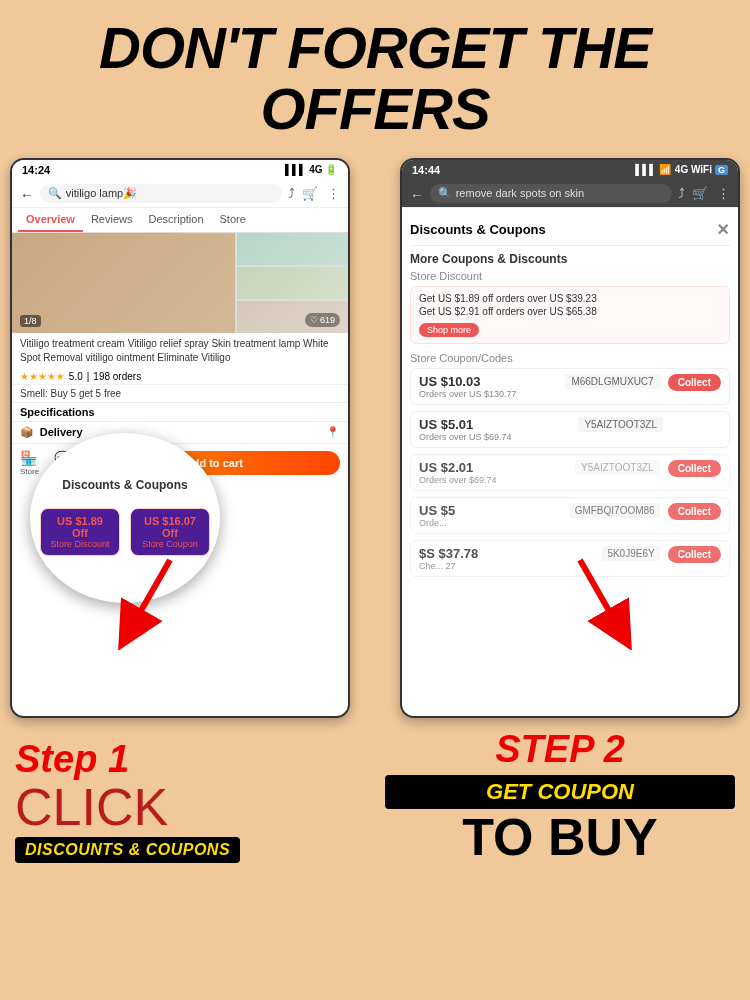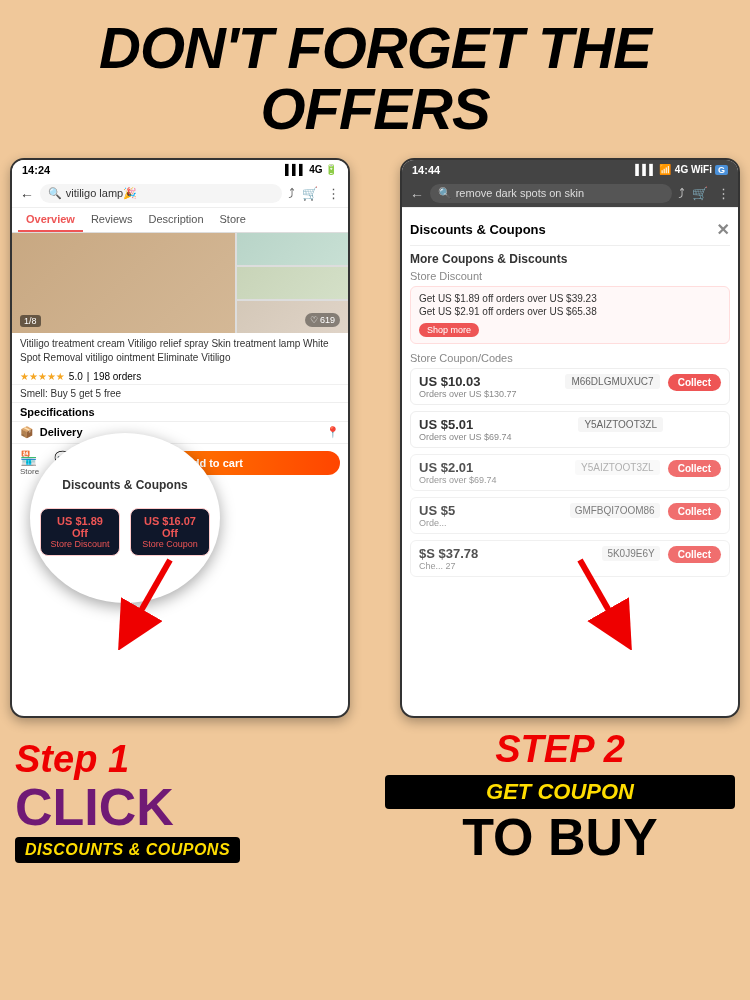--- a/index.html
+++ b/index.html
@@ -297,21 +297,21 @@
 
     .bubble-discount-row {
       display: flex;
       gap: 10px;
       padding: 6px 10px;
       width: 100%;
       justify-content: space-around;
     }
 
     .discount-item {
-      background: #0f172a;
+      background: #4c1d95;
       border: 1px solid #ffcccc;
       border-radius: 8px;
       padding: 6px 8px;
       text-align: center;
       flex: 1;
     }
 
     .discount-amount {
       font-size: 11px;
       font-weight: bold;
@@ -505,22 +505,22 @@
 
     .step-label {
       font-size: 38px;
       font-weight: 900;
       font-style: italic;
       color: #e00;
     }
 
     .step-action {
       font-size: 52px;
-      font-weight: 700;
-      color: #701a75;
+      font-weight: 400;
+      color: #b91c1c;
       line-height: 1;
     }
 
     .step-badge {
       background: #000;
       color: #ffdd00;
       font-size: 16px;
       font-weight: 900;
       font-style: italic;
       padding: 4px 10px;

